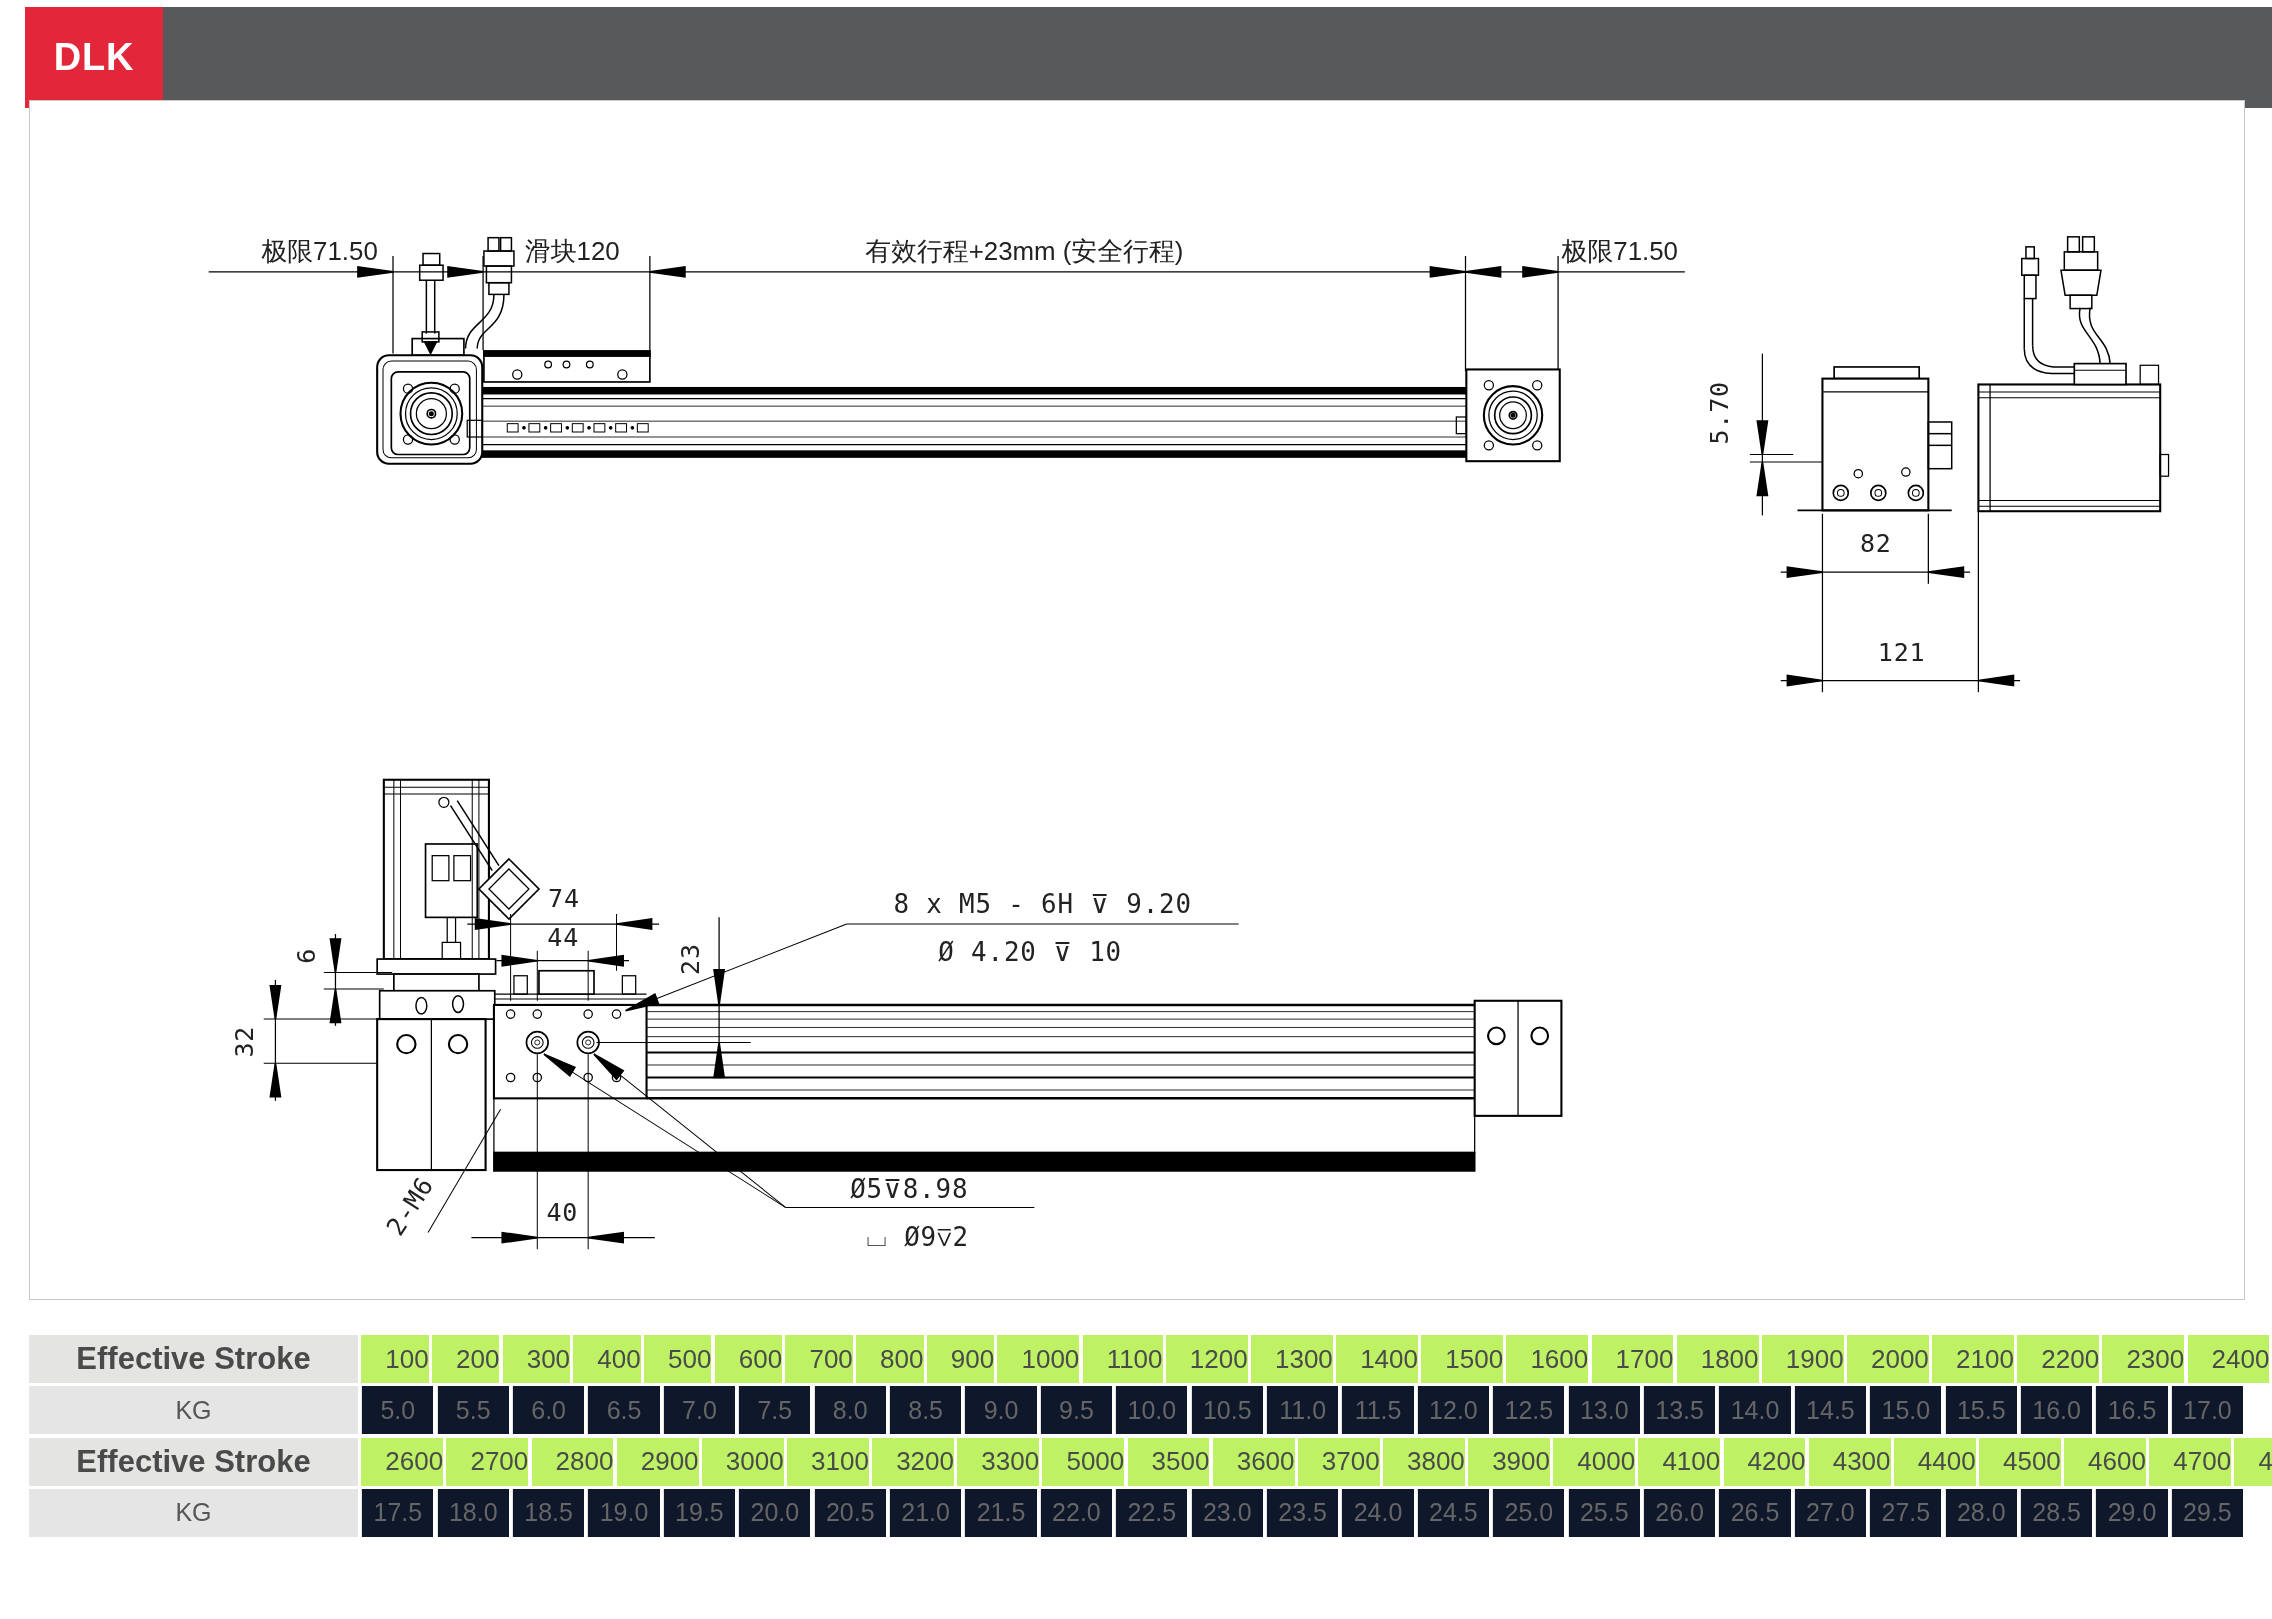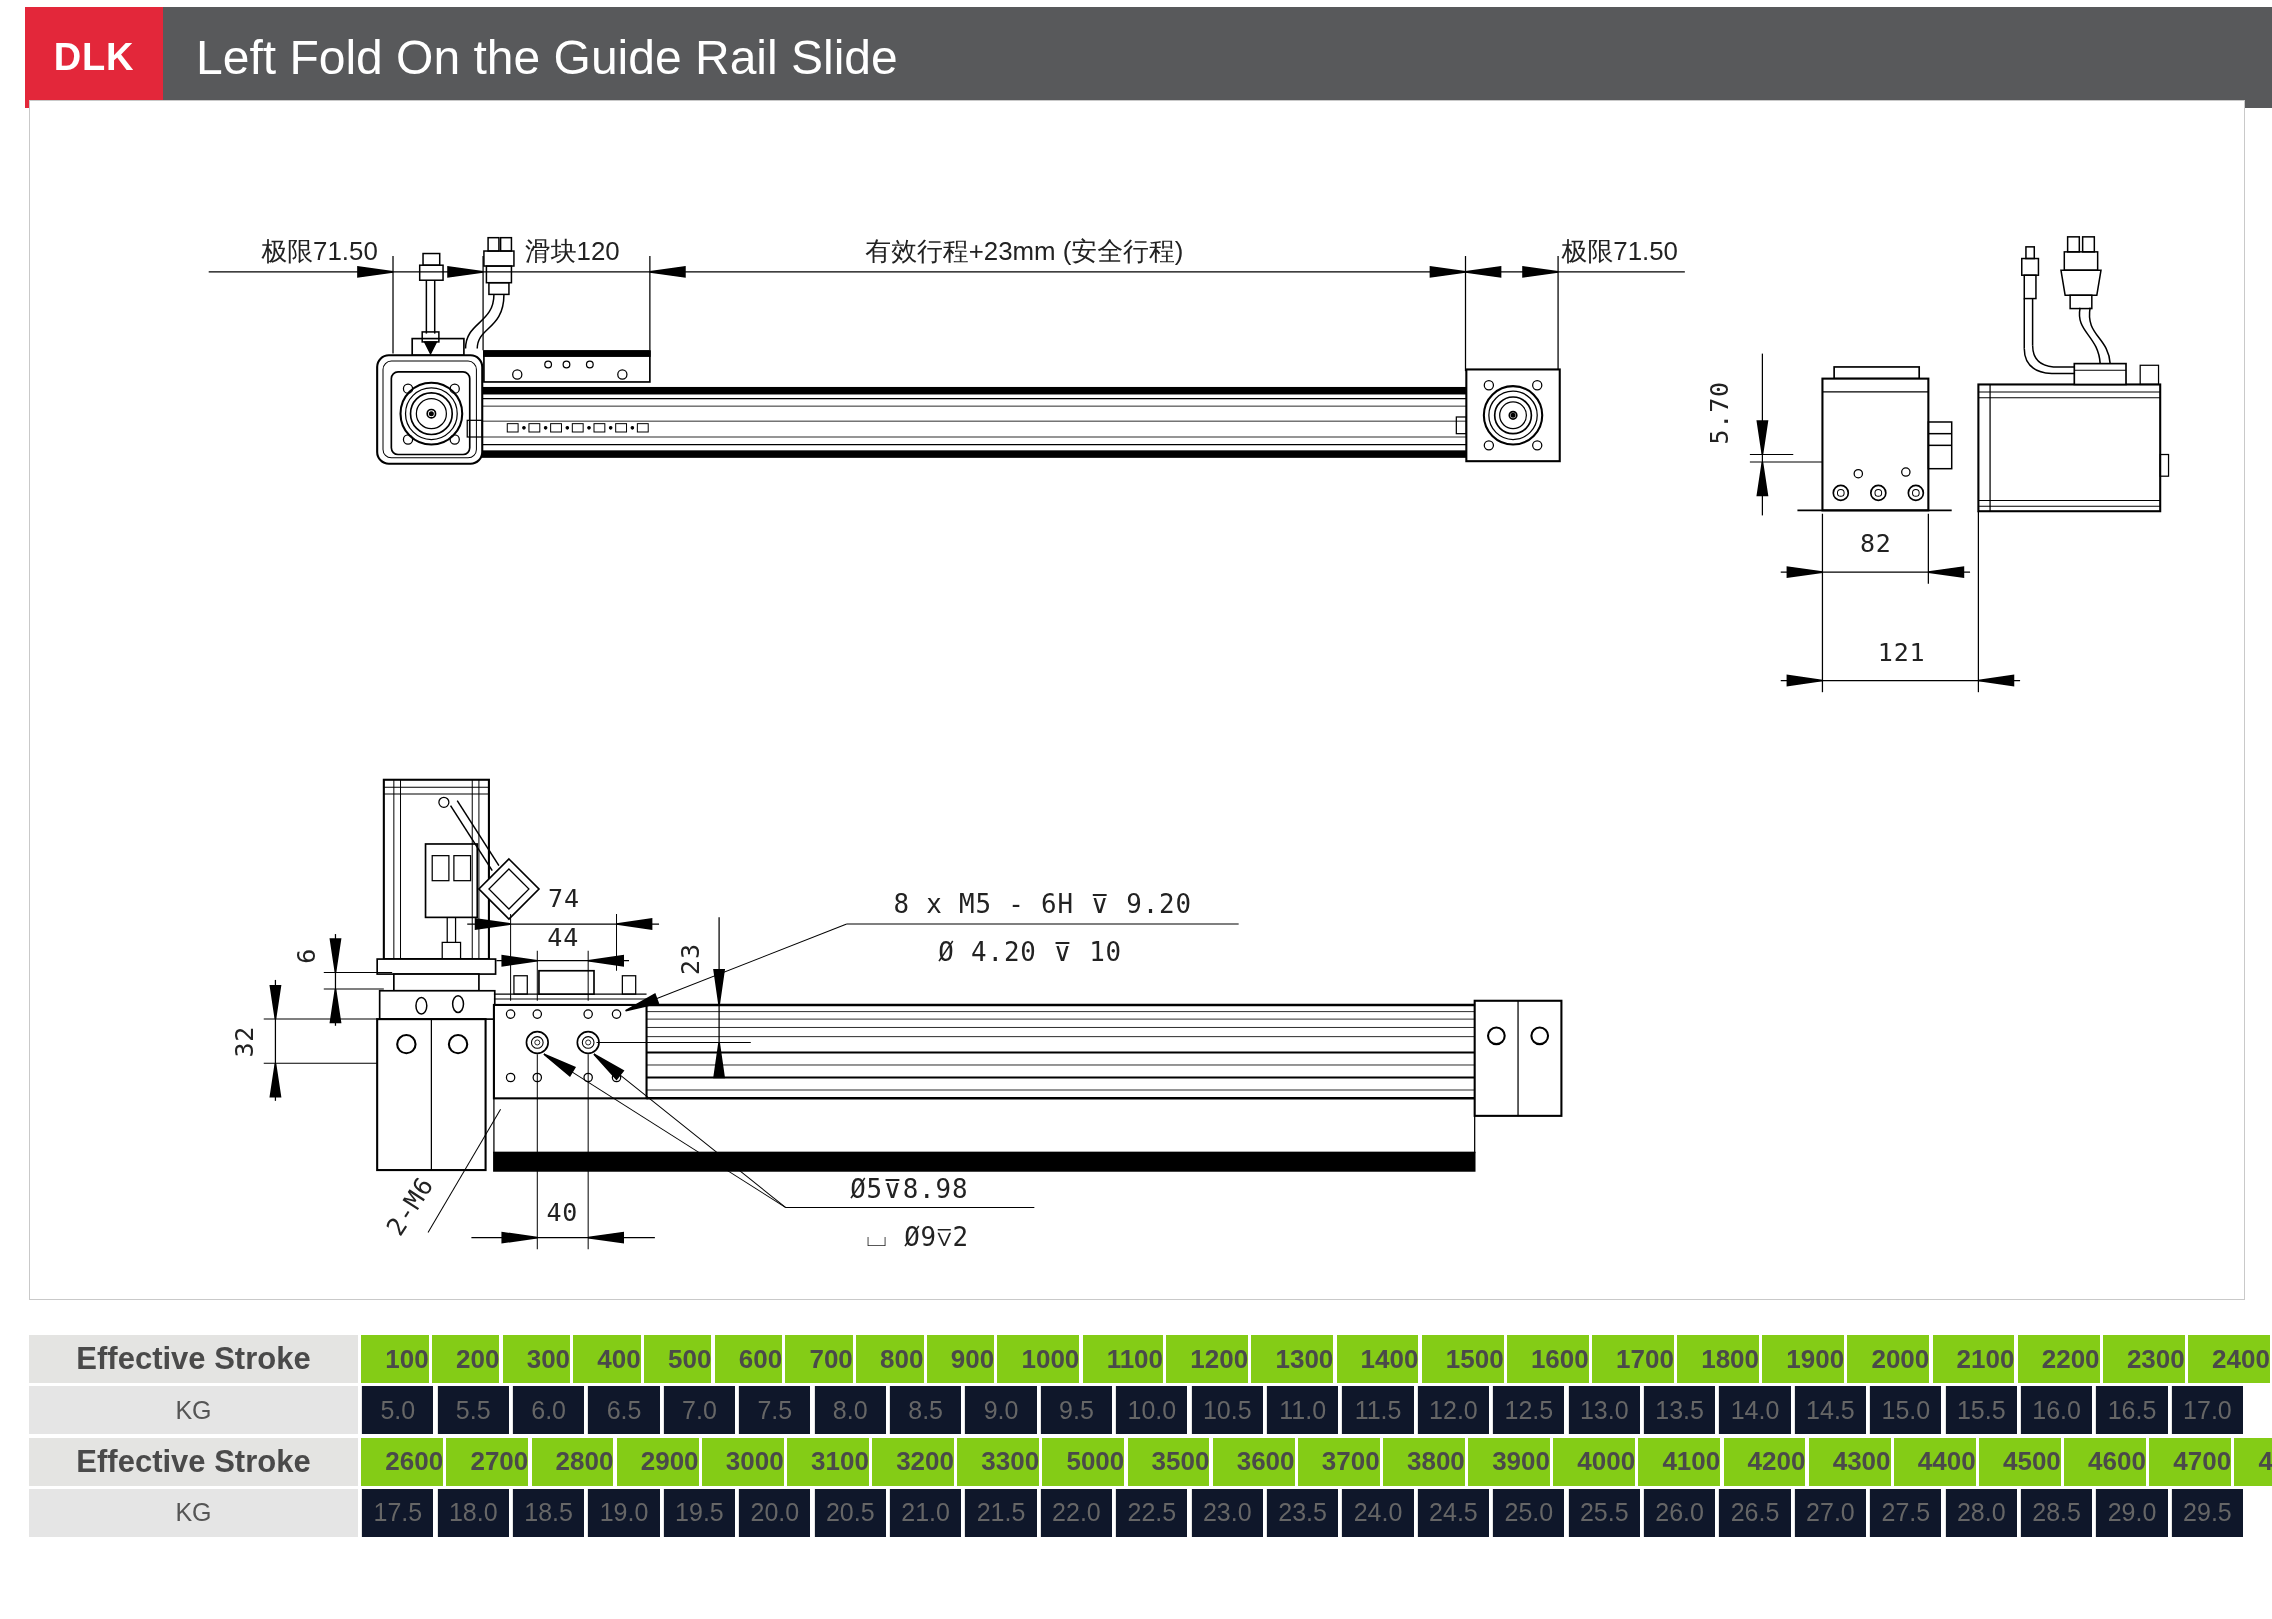--- a/index.html
+++ b/index.html
@@ -14,31 +14,30 @@
   svg text{fill:#222;}
   .cjk{font-size:31px;font-family:"Liberation Sans",sans-serif;}
   .num{font-size:30px;font-family:"DejaVu Sans Mono",monospace;letter-spacing:1px;}
   .callout{font-size:31px;font-family:"DejaVu Sans Mono",monospace;letter-spacing:1px;}
   
   .stroke-table{position:absolute;left:29px;top:1335px;width:2214px;}
   .trow{display:grid;grid-template-columns:329px repeat(25,1fr);gap:0 3.3px;height:48px;}
   .trow + .trow{margin-top:3.3px;}
   .tlabel,.tcell{display:flex;align-items:center;justify-content:center;}
   .thead .tlabel{background:#e4e4e2;font-size:31px;font-weight:bold;color:#4a4a4a;}
-  .thead .tcell{background:#84cc16;font-size:26px;font-weight:bold;color:#4a4a4a;padding-left:24px;}
+  .thead .tcell{background:#bef264;font-size:26px;font-weight:normal;color:#4a4a4a;padding-left:24px;}
   .tbody .tlabel{background:#e5e5e5;font-size:25px;color:#555;}
   .tbody .tcell{background:#0f172a;font-size:25px;color:#666;border-left:0.8px solid #e3e3e3;}
 </style>
 </head>
 <body>
 
 <div class="titlebar">
   <div class="spacer"></div>
   <div class="logo">DLK</div>
-  <div class="title">Left Fold On the Guide Rail Slide</div>
 </div>
 
 <div class="drawarea"></div>
 
 <svg class="drawsvg" viewBox="0 0 2725 1560" fill="none" stroke="#000" stroke-width="2">
 
   <g>
 
     <line x1="250" y1="326" x2="2020" y2="326" stroke-width="1.5"></line>
 

